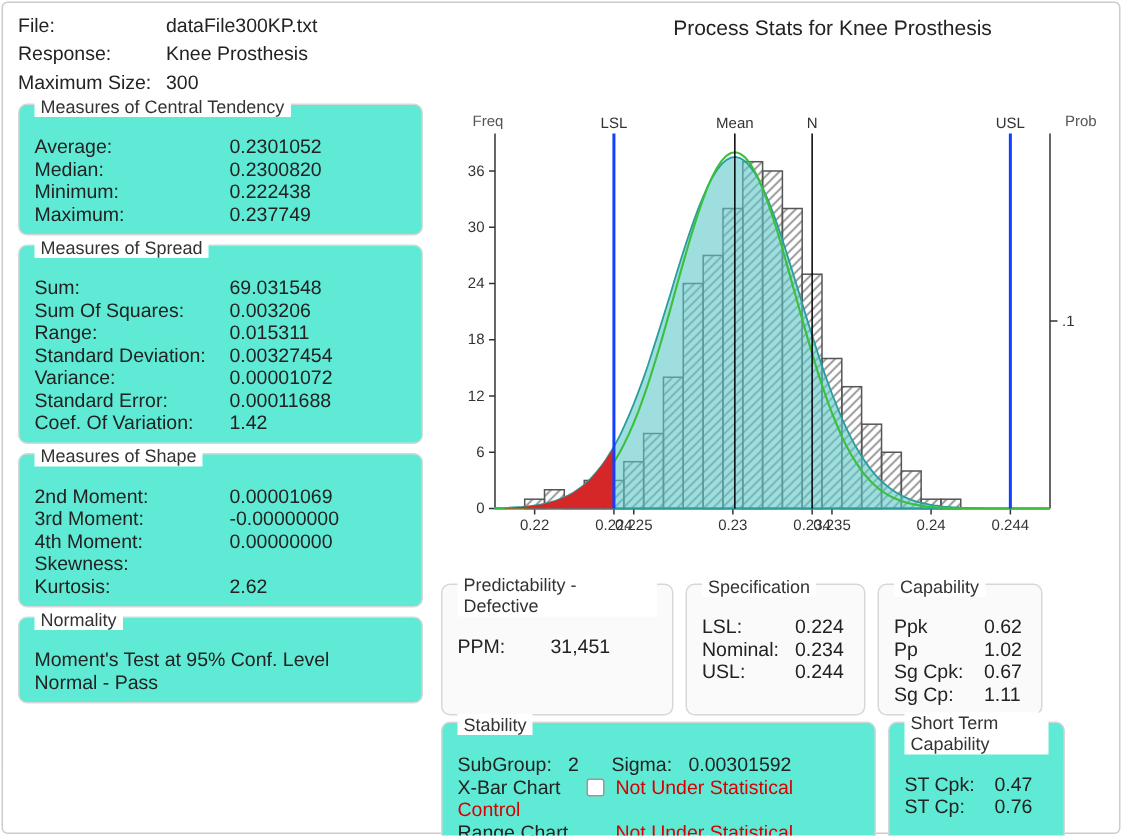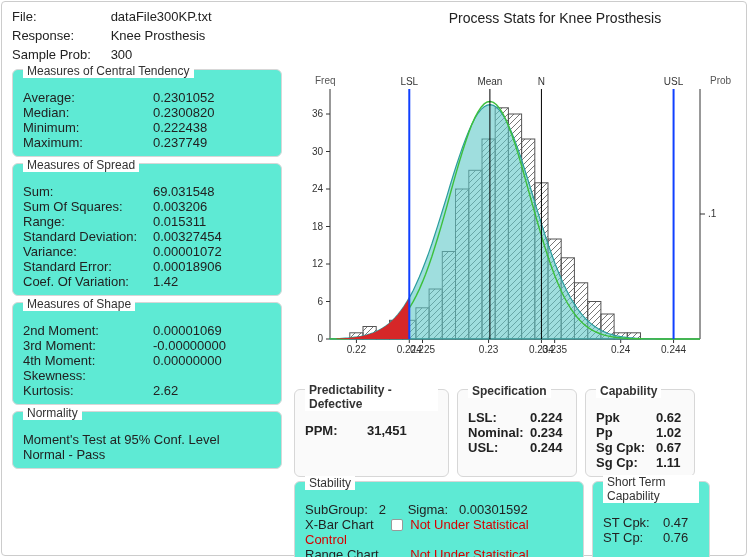--- a/index.html
+++ b/index.html
@@ -45,21 +45,21 @@
     color: #333;
   }
   .kv { display:flex; }
   .kv .k { flex:0 0 auto; width:130px; }
   .kv .v { flex:1; }
   .kv2 .k { width:62px; }
   .kv3 .k { width:60px; }
   .right-title { text-align:center; font-weight:400; font-size:14px; margin-bottom:4px; }
   .chart-wrap { flex:0 0 auto; height:310px; position:relative; margin-bottom:10px; }
   .chart-svg { width:100%; height:100%; }
-  .bottom-panels { display:flex; gap:8px; flex-wrap:wrap;font-weight:bold; }
+  .bottom-panels { display:flex; gap:8px; flex-wrap:wrap; }
   .bottom-panels .panel { background:#fafafa; }
   .bp-pred { width:155px; }
   .bp-spec { width:120px; }
   .bp-cap  { width:110px; }
   .bp-stab { width:290px; }
   .bp-stc  { width:118px; }
   .row2 { display:flex; gap:8px; margin-top:4px;}
   .red { color:#d60000; }
   .cb {
     display:inline-block; width:12px; height:12px;
@@ -79,21 +79,21 @@
 
 <div class="container">
 
   <div class="top-meta">
     <div style="display:flex;">
       <div style="flex:1">
         <div><span class="lbl">File:</span>
              <span>dataFile300KP.txt</span></div>
         <div><span class="lbl">Response:</span>
              <span>Knee Prosthesis</span></div>
-        <div><span class="lbl">Sample Prob:</span>
+        <div><span class="lbl">Maximum Size:</span>
              <span>300</span></div>
       </div>
       <div style="flex:1" class="right-title">Process Stats for Knee Prosthesis</div>
     </div>
   </div>
 
   <div class="main-row">
 
     <div class="leftcol">
 
@@ -134,21 +134,21 @@
         <div class="kv">
             <span class="k">Standard Deviation:</span>
             <span class="v">0.00327454</span>
           </div>
         <div class="kv">
             <span class="k">Variance:</span>
             <span class="v">0.00001072</span>
           </div>
         <div class="kv">
             <span class="k">Standard Error:</span>
-            <span class="v">0.00018906</span>
+            <span class="v">0.00011688</span>
           </div>
         <div class="kv">
             <span class="k">Coef. Of Variation:</span>
             <span class="v">1.42</span>
           </div>
       </div>
 
       <div class="panel">
         <span class="panel-title">Measures of Shape</span>
         <div class="kv">

